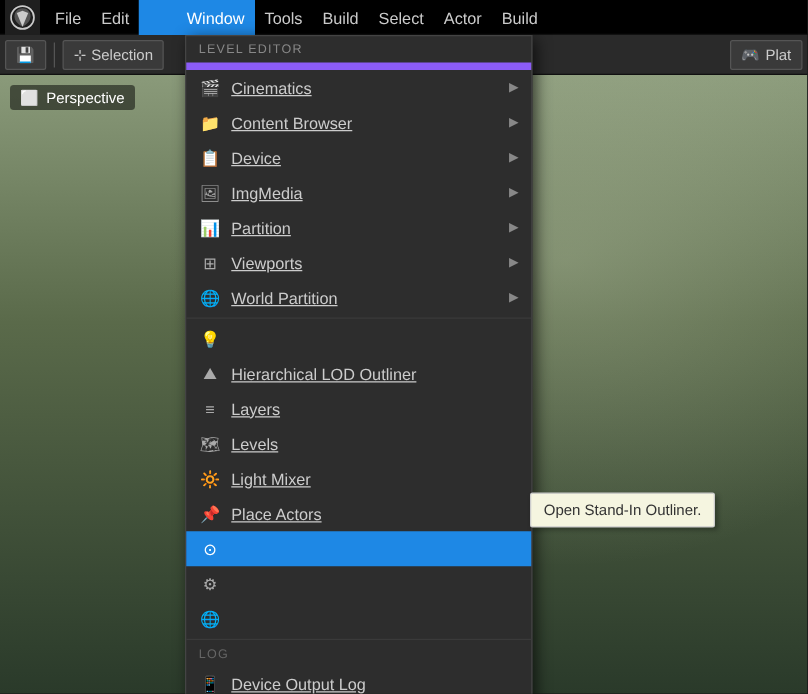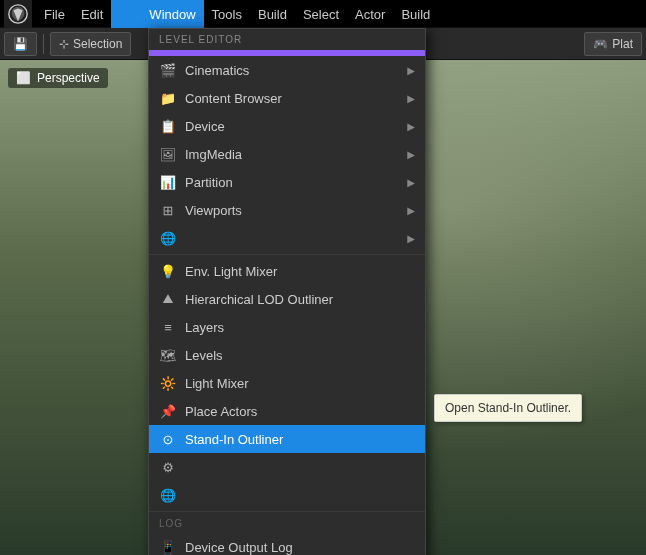--- a/index.html
+++ b/index.html
@@ -162,38 +162,39 @@
       width: 18px;
       height: 18px;
       margin-right: 8px;
       display: flex;
       align-items: center;
       justify-content: center;
       flex-shrink: 0;
     }
     .dropdown-item .item-label {
       flex: 1;
+      text-decoration: underline;
     }
     .dropdown-item .item-arrow {
       margin-left: auto;
       color: #888;
       font-size: 10px;
     }
 
     
     .icon-blue { color: #5bc0de; }
     .icon-gray { color: #aaa; }
     .icon-green { color: #5cb85c; }
     .icon-orange { color: #f0ad4e; }
 
     
     .tooltip-box {
       position: absolute;
       top: 394px;
-      left: 434px;
+      left: 424px;
       background: #f5f5e0;
       border: 1px solid #ccc;
       color: #333;
       padding: 6px 10px;
       font-size: 12px;
       border-radius: 2px;
       white-space: nowrap;
       z-index: 300;
       box-shadow: 2px 2px 4px rgba(0,0,0,0.3);
     }
@@ -296,28 +297,28 @@
   </div>
 
   <div class="dropdown-item">
     <div class="item-icon icon-gray">⊞</div>
     <span class="item-label">Viewports</span>
     <span class="item-arrow">▶</span>
   </div>
 
   <div class="dropdown-item">
     <div class="item-icon icon-gray">🌐</div>
+    <span class="item-label">World Partition</span>
     <span class="item-arrow">▶</span>
   </div>
 
   <div class="dropdown-divider"></div>
 
   <div class="dropdown-item">
     <div class="item-icon icon-orange">💡</div>
-    <span class="item-label">Env. Light Mixer</span>
   </div>
 
   <div class="dropdown-item">
     <div class="item-icon icon-gray">⛰</div>
     <span class="item-label">Hierarchical LOD Outliner</span>
   </div>
 
   <div class="dropdown-item">
     <div class="item-icon icon-gray">≡</div>
     <span class="item-label">Layers</span>
@@ -333,21 +334,20 @@
     <span class="item-label">Light Mixer</span>
   </div>
 
   <div class="dropdown-item">
     <div class="item-icon icon-green">📌</div>
     <span class="item-label">Place Actors</span>
   </div>
 
   <div class="dropdown-item highlighted">
     <div class="item-icon" style="color:#fff;">⊙</div>
-    <span class="item-label">Stand-In Outliner</span>
   </div>
 
   <div class="dropdown-item">
     <div class="item-icon icon-gray">⚙</div>
   </div>
 
   <div class="dropdown-item">
     <div class="item-icon icon-blue">🌐</div>
   </div>
 

